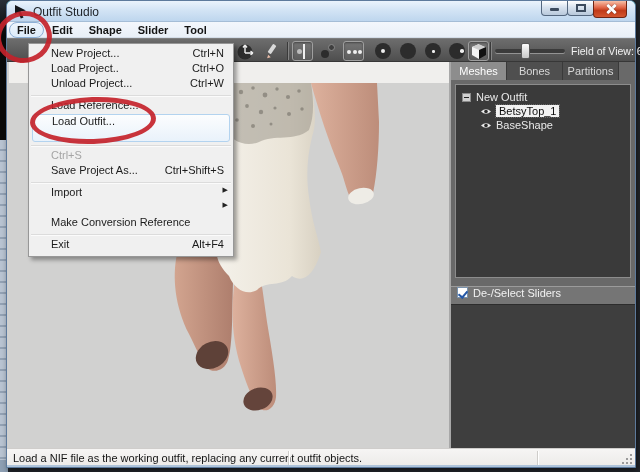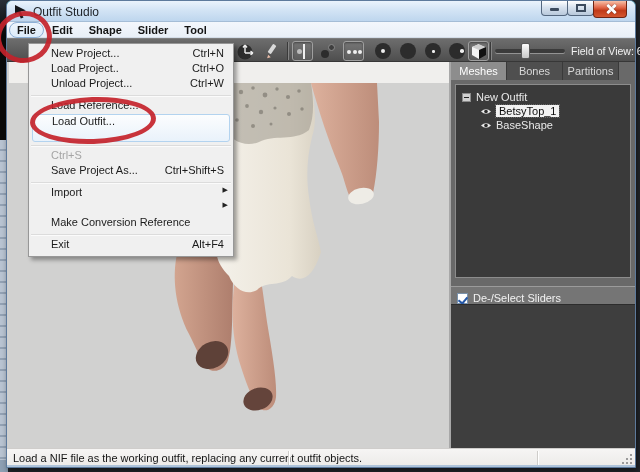--- a/index.html
+++ b/index.html
@@ -92,21 +92,21 @@
   .tab { flex:1; display:flex; align-items:center; justify-content:center; font-size:11px; color:#d8d8d8; background:#4f4f4f; border-right:1px solid #3a3a3a; }
   .tab.active { background:#8d8d8d; color:#ffffff; }
   .tree-panel { position:absolute; left:4px; top:22px; right:4px; height:194px; background:#3a3a3a; border:1px solid #8c8c8c; font-size:11px; color:#e9e9e9; padding-top:5px; }
   .tree-row { display:flex; align-items:center; height:14px; padding-left:6px; }
   .tree-row.child { padding-left:24px; }
   .expander { width:9px; height:9px; background:#cfcfcf; border:1px solid #8a8a8a; margin-right:5px; position:relative; }
   .expander:before { content:""; position:absolute; left:1px; top:3px; width:5px; height:1px; background:#222; }
   .eye { margin-right:4px; display:inline-block; }
   .tree-label.selected { background:#f2f2f2; color:#0d0d0d; padding:0 3px; outline:1px dotted #666; }
 
-  .sliders-band { position:absolute; left:0; top:224px; right:0; height:18px; background:#757575; border-top:1px solid #9b9b9b; display:flex; align-items:flex-end; padding-left:6px; font-size:11px; color:#f2f2f2; }
+  .sliders-band { position:absolute; left:0; top:224px; right:0; height:18px; background:#757575; border-top:1px solid #9b9b9b; display:flex; align-items:flex-start; padding-left:6px; font-size:11px; color:#f2f2f2; }
   .checkbox { width:11px; height:11px; background:#fff; border:1px solid #7a92ac; margin-right:5px; position:relative; }
   .checkbox:before { content:""; position:absolute; left:2px; top:1px; width:4px; height:7px; border:solid #2558a8; border-width:0 2px 2px 0; transform:rotate(40deg); }
   .sliders-area { position:absolute; left:0; top:242px; right:0; bottom:0; background:#3e3e3e; border-top:1px solid #2c2c2c; }
 
   
   .statusbar {
     position:absolute; left:0; top:447px; right:0; height:19px;
     background:linear-gradient(#f6f5f4,#eceae8);
     border-top:1px solid #cfcdcb;
     font-size:11px; color:#141414;

